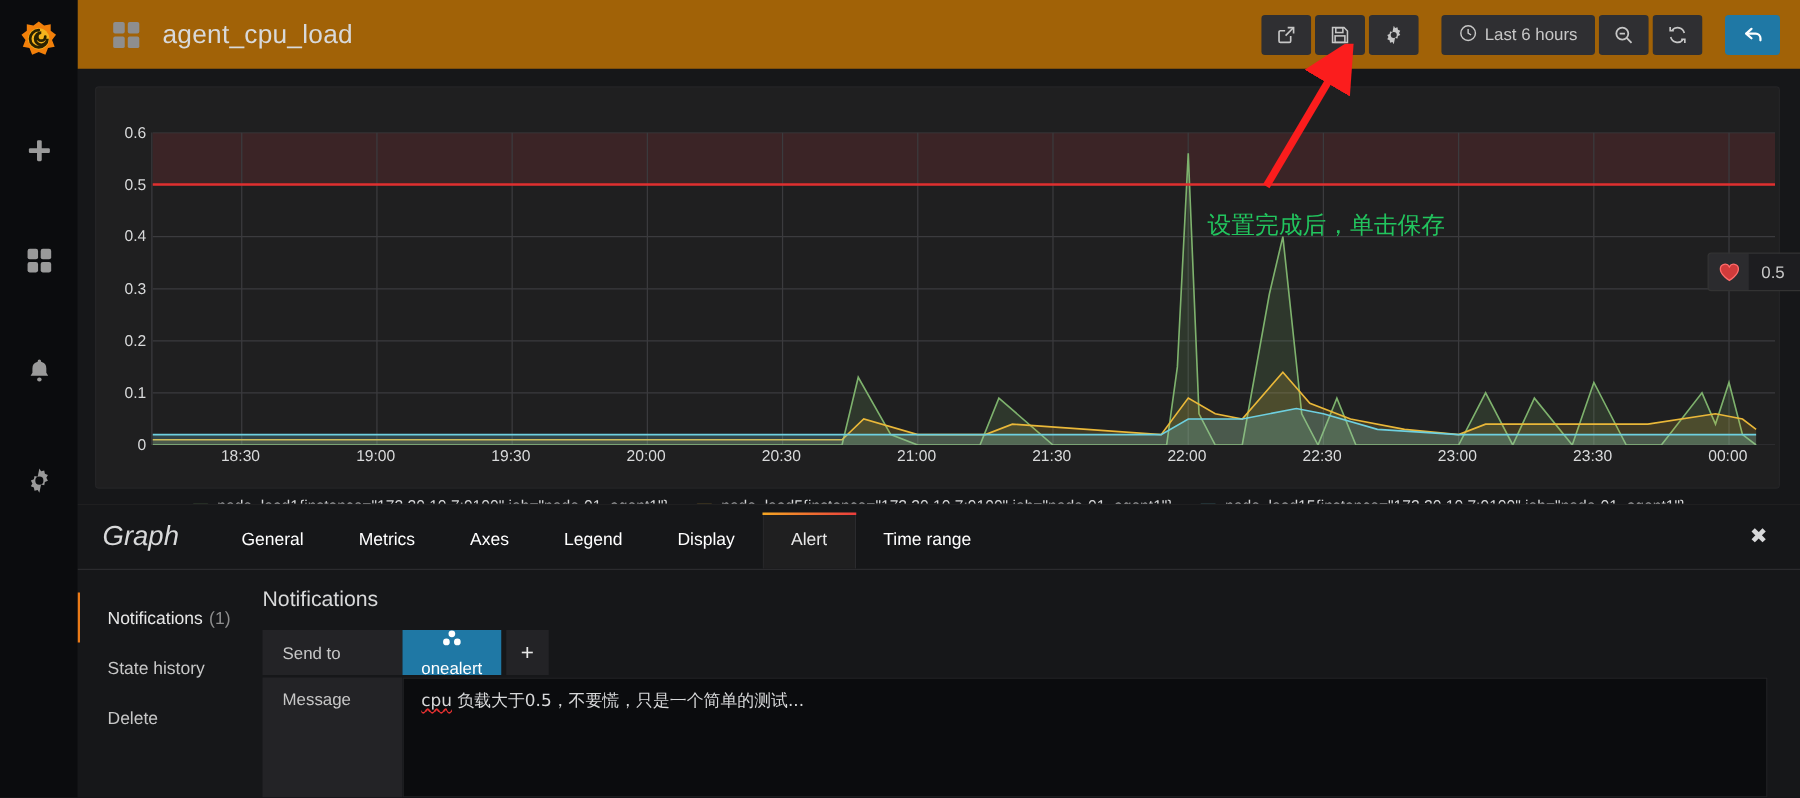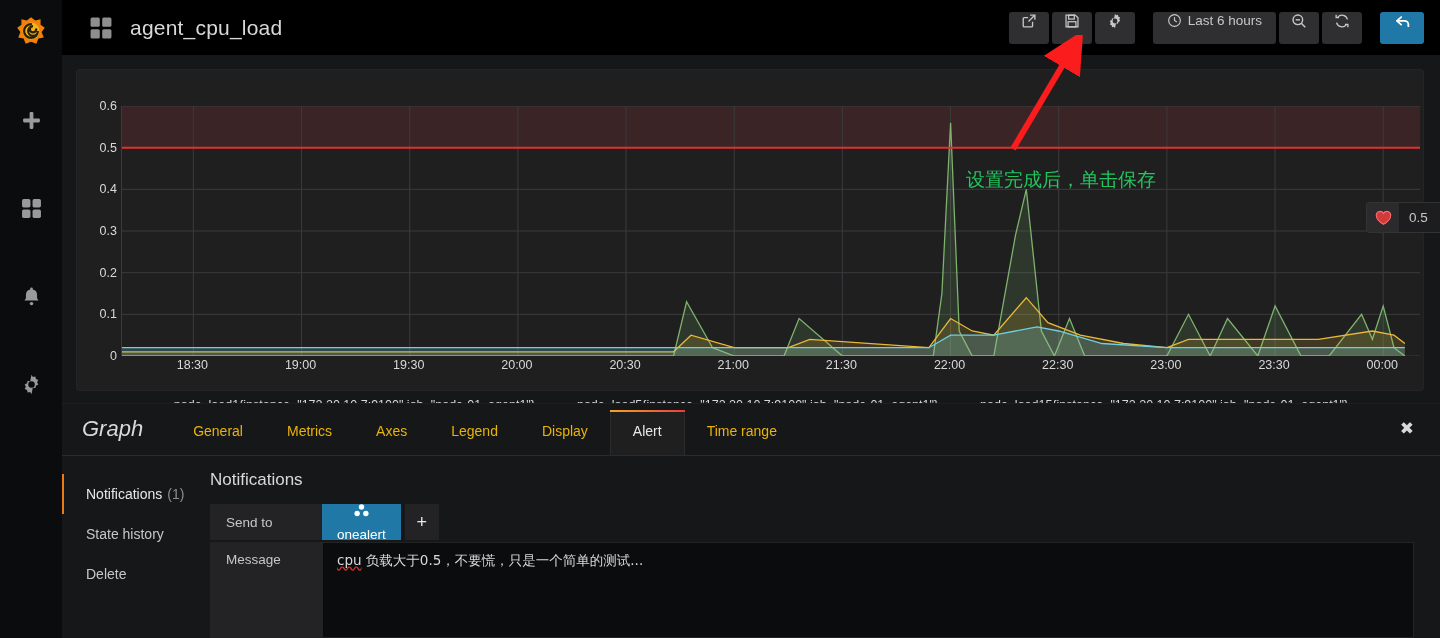--- a/index.html
+++ b/index.html
@@ -24,36 +24,36 @@
     width: 62px; height: 44px; display: flex; align-items: center; justify-content: center;
     color: #9a9a9a; margin-bottom: 0;
   }
   #sidenav .navitem:nth-of-type(2){ margin-top: 4px; }
   #sidenav .navitem svg { display:block; }
   #sidenav .sp { height: 44px; }
 
   
   #topbar {
     position: absolute; left: 62px; top: 0; width: 1378px; height: 55px;
-    background: #000000;
+    background: #a16207;
     display: flex; align-items: center;
   }
   #dash-icon { margin-left: 28px; color: #8e8e8e; display:flex; }
   #dash-title {
     margin-left: 18px; font-size: 21px; color: #d8d9da; letter-spacing: .2px;
   }
   #topbar-right {
     margin-left: auto; margin-right: 16px; display: flex; align-items: center; gap: 0;
   }
   .tb-group { display: flex; gap: 3px; margin-left: 18px; }
   .tb-btn {
     height: 32px; min-width: 38px; padding: 0 11px;
     background: #2f2f32; border: 1px solid #0000;
     border-radius: 3px; color: #c7c7c7;
-    display: flex; justify-content: center; gap: 6px;
+    display: flex; align-items: center; justify-content: center; gap: 6px;
     font-size: 13.5px;
   }
   .tb-btn.primary { background: #1f78a5; color: #fff; min-width: 44px; }
   .tb-btn.time { padding: 0 13px; }
 
   
   #panel {
     position: absolute; left: 76px; top: 69px; width: 1348px; height: 322px;
     background: #1f1f20; border: 1px solid #242426; border-radius: 3px;
   }
@@ -112,21 +112,21 @@
   #editor {
     position: absolute; left: 62px; top: 403px; width: 1378px; height: 235px;
     background: #161719; border-top: 1px solid #1f1f20;
   }
   #tabbar { height: 52px; display: flex; align-items: flex-end; position: relative;
     border-bottom: 1px solid #2b2b2e; }
   #editor-title {
     font-size: 22px; color: #d8d9da; padding: 0 28px 13px 20px; font-style: italic;
   }
   .tab {
-    font-size: 14px; color: #eab308; padding: 0 22px 16px 22px; position: relative;
+    font-size: 14px; color: #ffffff; padding: 0 22px 16px 22px; position: relative;
   }
   .tab.active {
     color: #e7e7e7; background: #1f1f20;
     border-left: 1px solid #2b2b2e; border-right: 1px solid #2b2b2e;
     padding-bottom: 16px; padding-top: 13px; border-radius: 3px 3px 0 0;
   }
   .tab.active::before {
     content:""; position: absolute; left: -1px; right: -1px; top: 0; height: 2px;
     background: linear-gradient(90deg,#f5a623,#eb3d3d);
   }

